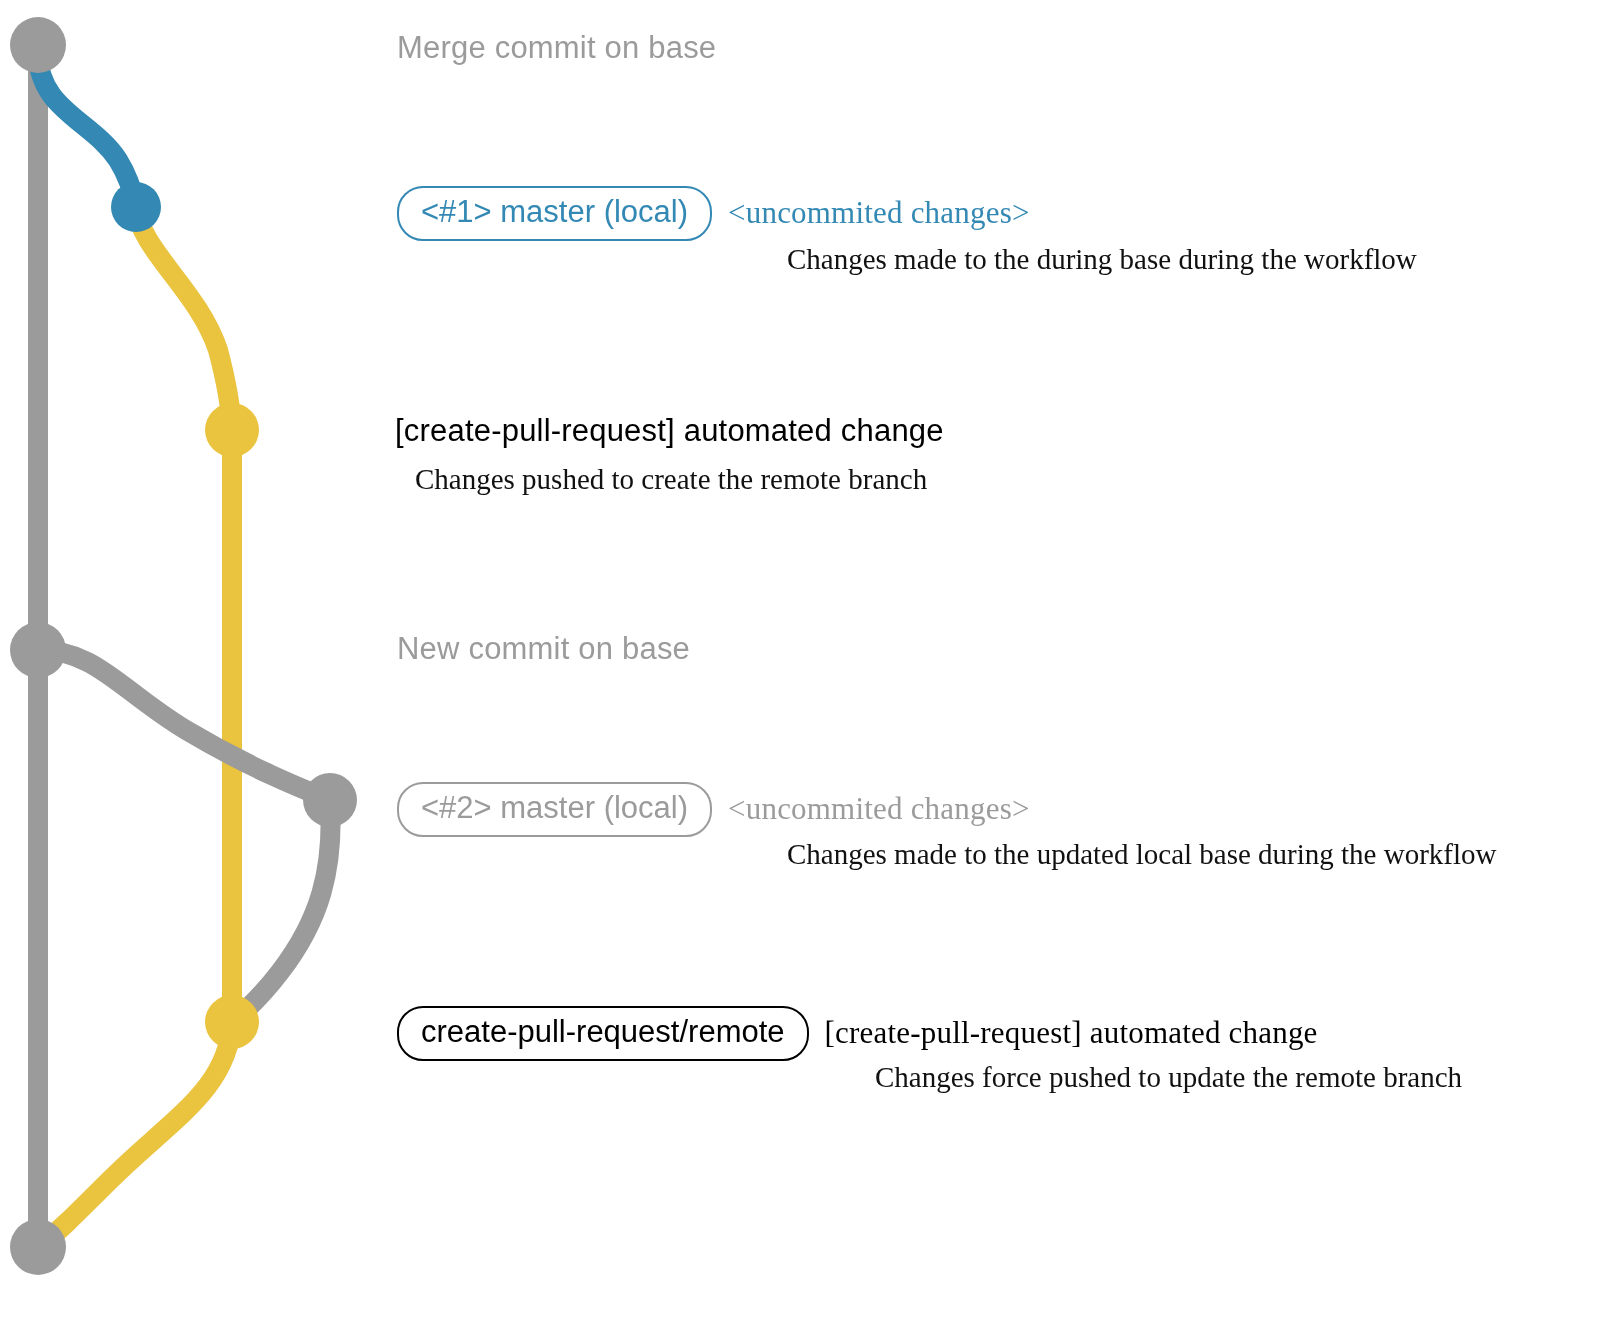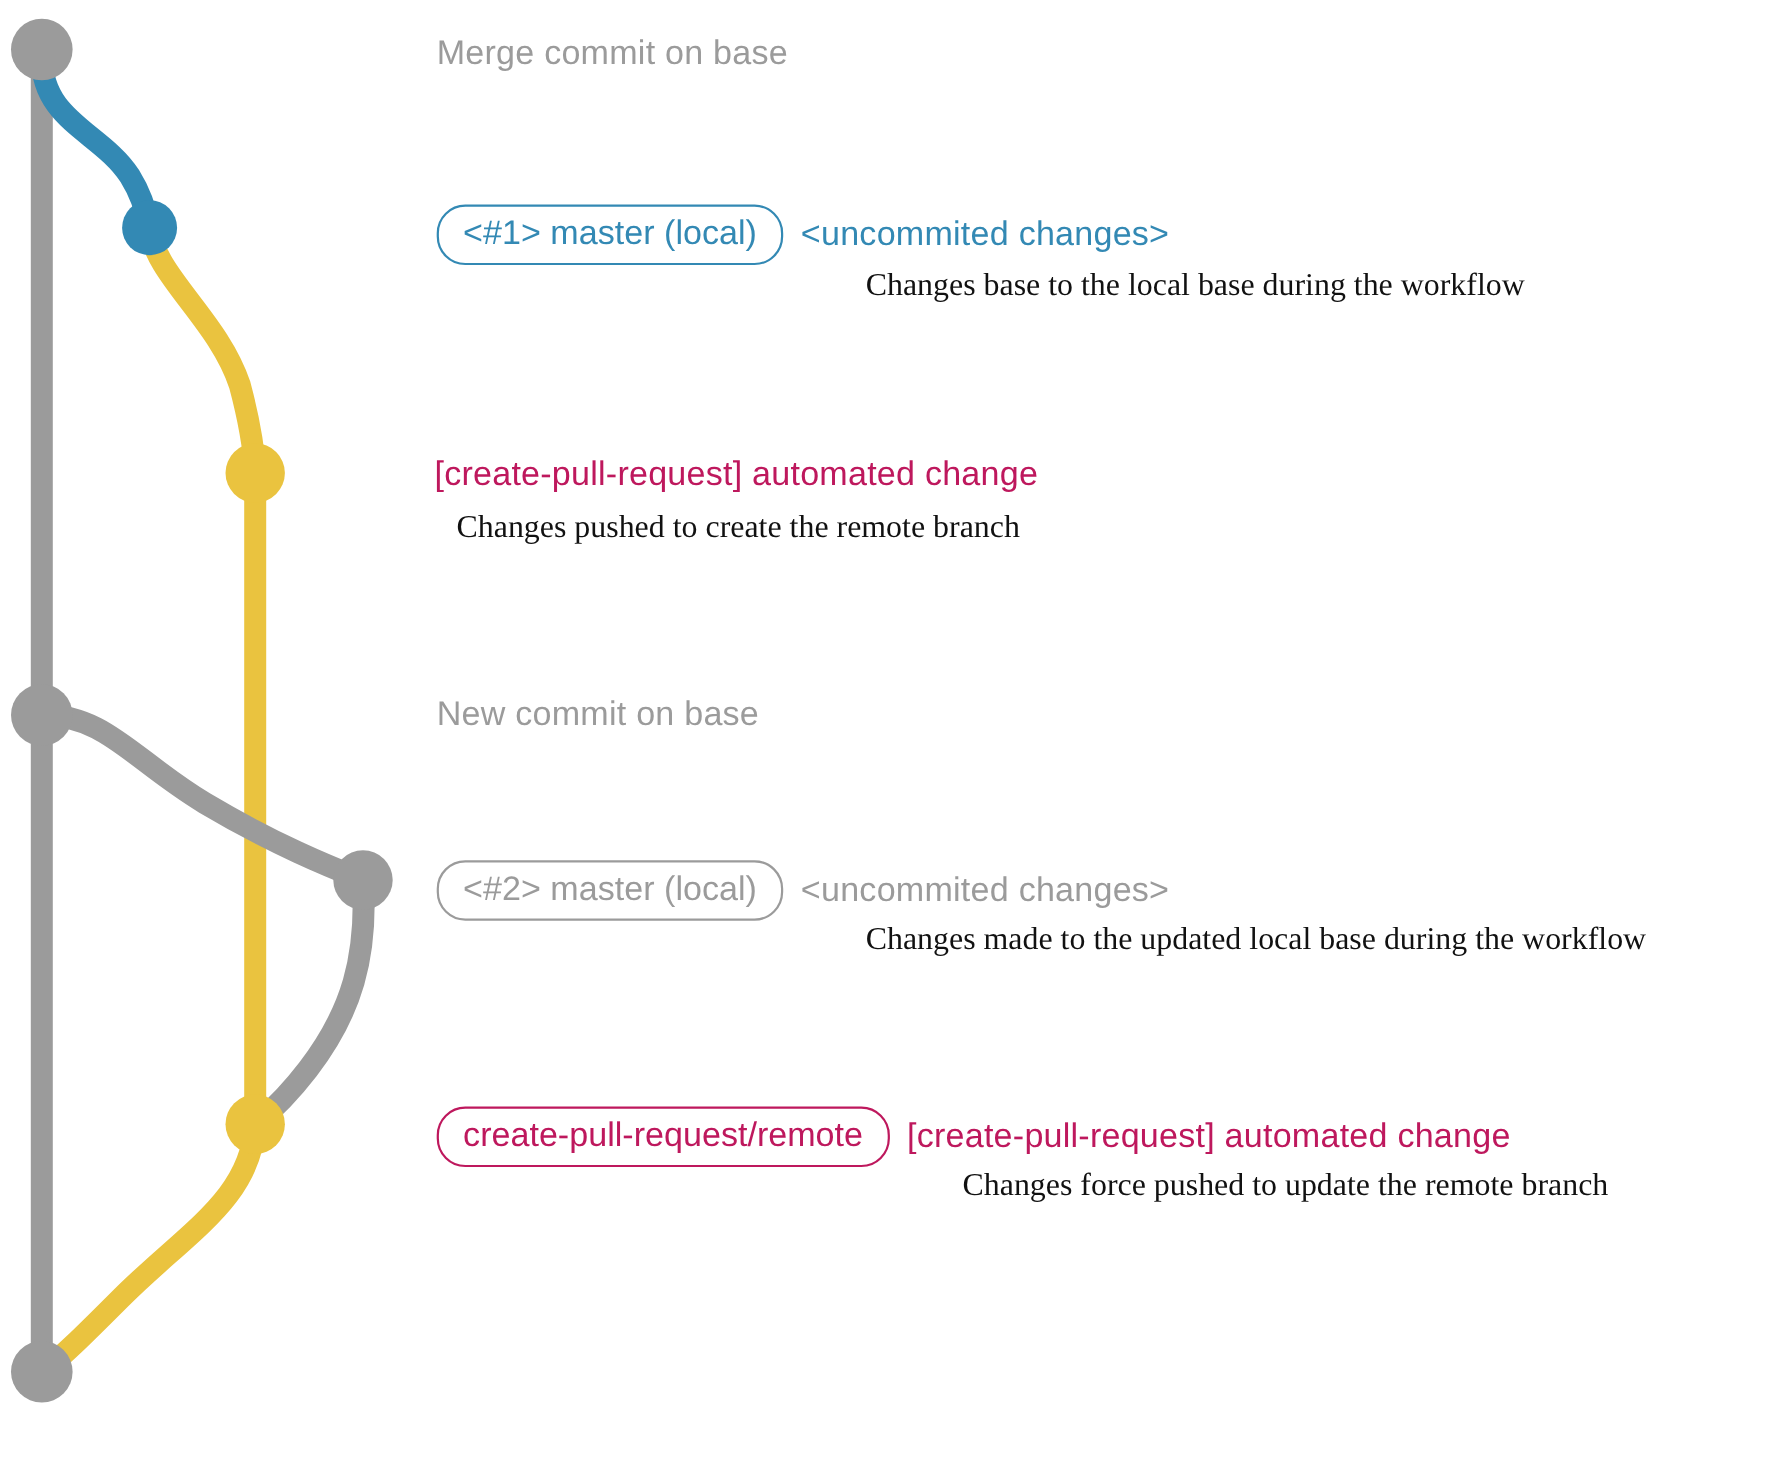--- a/index.html
+++ b/index.html
@@ -45,34 +45,34 @@
     display: inline-block;
     border: 2px solid currentColor;
     border-radius: 26px;
     padding: 6px 22px 9px 22px;
     font-family: "Liberation Sans", sans-serif;
     font-size: 31px;
     line-height: 1.15;
     background: #ffffff;
   }
   .subject {
-    font-family: Liberation Sans, sans-serif;
+    font-family: Liberation Serif, serif;
     font-size: 31px;
     margin-left: 16px;
     letter-spacing: 0.2px;
   }
   .desc {
     position: absolute;
     font-family: "Liberation Serif", serif;
     font-size: 29px;
     color: #111111;
     white-space: nowrap;
   }
   .c-blue   { color: #3389b4; }
-  .c-yellow { color: #be185d; }
+  .c-yellow { color: #000000; }
   .c-gray   { color: #9b9b9b; }
 </style>
 </head>
 <body>
 
 <svg id="graph-svg" viewBox="0 0 1618 1344" xmlns="http://www.w3.org/2000/svg">
   <g fill="none" stroke-linecap="round" stroke-width="20">
 
     <path d="M 38 45 L 38 1247" stroke="#9b9b9b"></path>
 
@@ -102,21 +102,21 @@
 <div class="labels-layer">
 
   <div class="row" style="left:397px; top:30px;">
     <span class="plain-label c-gray">Merge commit on base</span>
   </div>
 
   <div class="row" style="left:397px; top:186px;">
     <span class="badge c-blue">&lt;#1&gt; master (local)</span>
     <span class="subject c-blue">&lt;uncommited changes&gt;</span>
   </div>
-  <div class="desc" style="left:787px; top:243px;">Changes base to the local base during the workflow</div>
+  <div class="desc" style="left:787px; top:243px;">Changes made to the during base during the workflow</div>
 
   <div class="row" style="left:395px; top:413px;">
     <span class="plain-label c-yellow">[create-pull-request] automated change</span>
   </div>
   <div class="desc" style="left:415px; top:463px;">Changes pushed to create the remote branch</div>
 
   <div class="row" style="left:397px; top:631px;">
     <span class="plain-label c-gray">New commit on base</span>
   </div>
 

